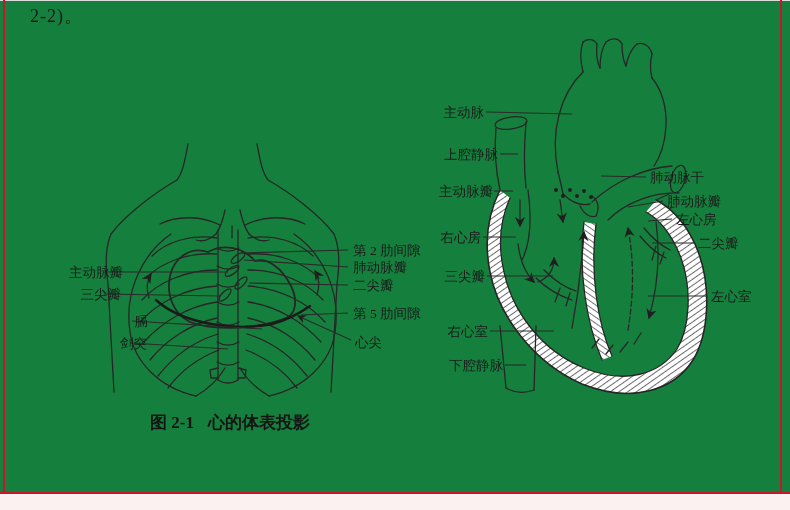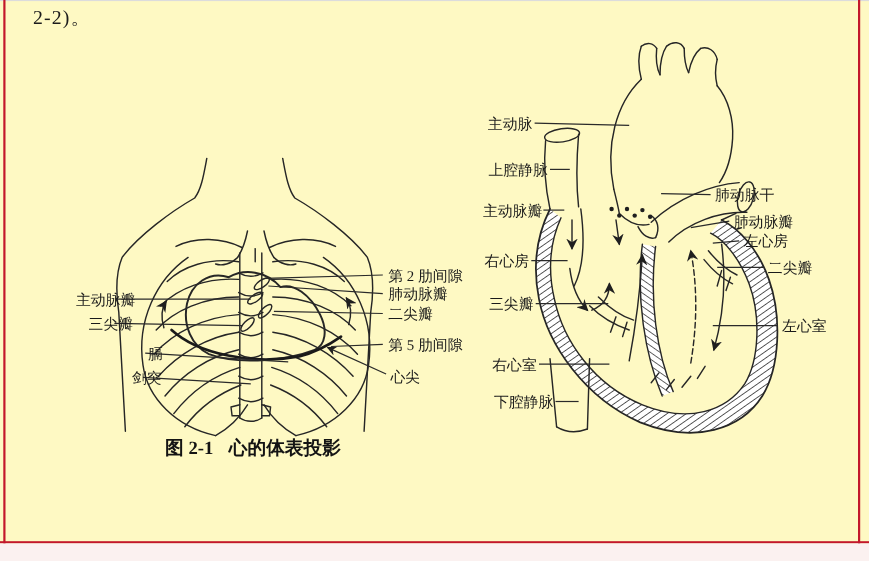--- a/index.html
+++ b/index.html
@@ -1,34 +1,34 @@
 <!DOCTYPE html>
 <html><head>
 <meta charset="utf-8">
 <style>
   html,body{margin:0;padding:0;background:#e9e9e9;}
   .page{
     position:relative;width:790px;height:510px;margin:0 auto;
-    background:#fef9c3;overflow:hidden;
+    background:#15803d;overflow:hidden;
     font-family:"Liberation Serif","DejaVu Serif",serif;color:#1c1c1c;
   }
   .edge-top{position:absolute;left:0;top:0;width:790px;height:1px;background:#dcdcdc;}
   .border-left{position:absolute;left:3px;top:0;width:2px;height:510px;background:#c3182b;}
   .border-right{position:absolute;left:780px;top:0;width:2px;height:510px;background:#c3182b;}
   .border-bottom{position:absolute;left:0;top:492px;width:790px;height:2px;background:#c3182b;}
   .pink-strip{position:absolute;left:0;top:494px;width:790px;height:16px;background:#fbf1f0;}
   .intro{position:absolute;left:30px;top:4px;font-size:18px;letter-spacing:1px;}
   .fig-svg{position:absolute;}
   .fig1{left:20px;top:130px;}
   .fig2{left:420px;top:30px;}
   .caption{
     position:absolute;font-weight:bold;font-size:17px;text-align:center;
     font-family:"Liberation Serif","DejaVu Serif",serif;color:#141414;white-space:nowrap;
   }
-  .caption1{left:110px;top:396px;width:240px;}
+  .caption1{left:110px;top:411px;width:240px;}
   .caption2{left:480px;top:401px;width:230px;}
   .caption .num{margin-right:14px;}
   svg text{
     font-family:"Liberation Serif","DejaVu Serif",serif;
     font-size:13.5px;fill:#1a1a1a;
   }
   .ink{stroke:#262626;fill:none;stroke-width:1.3;stroke-linecap:round;stroke-linejoin:round;}
   .ink-heavy{stroke:#1a1a1a;fill:none;stroke-width:2.4;stroke-linecap:round;}
   .lead{stroke:#2a2a2a;fill:none;stroke-width:1.1;}
   .blob{fill:#1f1f1f;stroke:none;}

